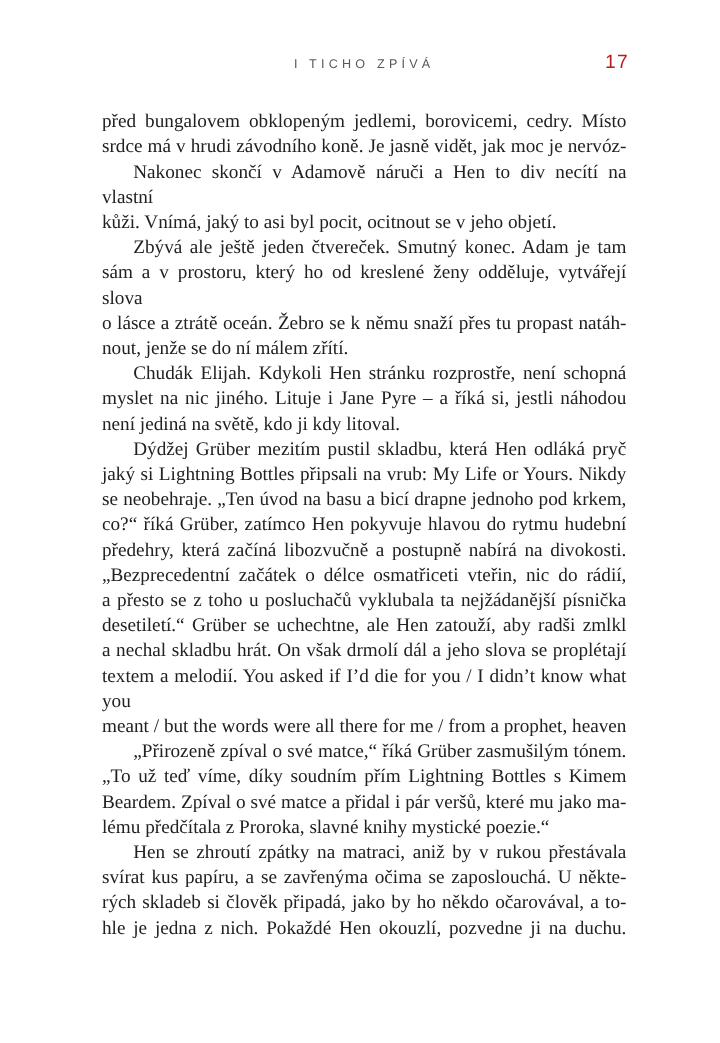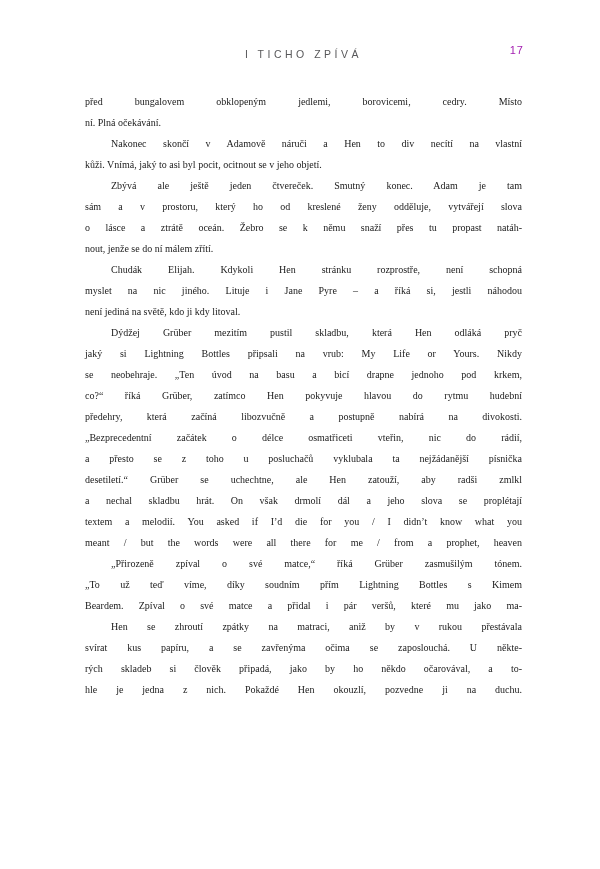--- a/index.html
+++ b/index.html
@@ -27,29 +27,29 @@
     font-size: 10.5px;
     letter-spacing: 3.5px;
     color: #58585a;
     text-transform: uppercase;
   }
   .page-number {
     position: absolute;
     right: -2px;
     top: 0;
     font-family: "Liberation Sans", "DejaVu Sans", sans-serif;
-    font-size: 11px;
+    font-size: 16px;
     letter-spacing: 1px;
-    color: #a21caf;
+    color: #b91c1c;
   }
   .body-text {
     margin: 33px 0 0 85px;
     width: 437px;
     color: #212121;
-    font-size: 10px;
+    font-size: 16px;
   }
   .paragraph { margin: 0; padding: 0; }
   .line {
     line-height: 21px;
     text-align: justify;
     text-align-last: justify;
     text-justify: inter-word;
     white-space: normal;
   }
   .line.last { text-align-last: left; }
@@ -60,21 +60,21 @@
 <body>
 
 <div class="page">
   <div class="running-header">
     <span class="header-title">I TICHO ZPÍVÁ</span>
     <span class="page-number">17</span>
   </div>
   <div class="body-text">
       <div class="paragraph">
         <div class="line"><span>před bungalovem obklopeným jedlemi, borovicemi, cedry. Místo</span></div>
-        <div class="line last"><span>ní. Plná očekávání.</span></div>
+        <div class="line"><span>srdce má v hrudi závodního koně. Je jasně vidět, jak moc je nervóz-</span></div>
       </div>
       <div class="paragraph">
         <div class="line indent"><span>Nakonec skončí v Adamově náruči a Hen to div necítí na vlastní</span></div>
         <div class="line last"><span>kůži. Vnímá, jaký to asi byl pocit, ocitnout se v jeho objetí.</span></div>
       </div>
       <div class="paragraph">
         <div class="line indent"><span>Zbývá ale ještě jeden čtvereček. Smutný konec. Adam je tam</span></div>
         <div class="line"><span>sám a v prostoru, který ho od kreslené ženy odděluje, vytvářejí slova</span></div>
         <div class="line"><span>o lásce a ztrátě oceán. Žebro se k němu snaží přes tu propast natáh-</span></div>
         <div class="line last"><span>nout, jenže se do ní málem zřítí.</span></div>
@@ -94,20 +94,21 @@
         <div class="line"><span>a přesto se z toho u posluchačů vyklubala ta nejžádanější písnička</span></div>
         <div class="line"><span>desetiletí.“ Grüber se uchechtne, ale Hen zatouží, aby radši zmlkl</span></div>
         <div class="line"><span>a nechal skladbu hrát. On však drmolí dál a jeho slova se proplétají</span></div>
         <div class="line"><span>textem a melodií. </span><span class="italic">You asked if I’d die for you / I didn’t know what you</span></div>
         <div class="line"><span class="italic">meant / but the words were all there for me / from a prophet, heaven</span></div>
       </div>
       <div class="paragraph">
         <div class="line indent"><span>„Přirozeně zpíval o své matce,“ říká Grüber zasmušilým tónem.</span></div>
         <div class="line"><span>„To už teď víme, díky soudním přím Lightning Bottles s Kimem</span></div>
         <div class="line"><span>Beardem. Zpíval o své matce a přidal i pár veršů, které mu jako ma-</span></div>
+        <div class="line last"><span>lému předčítala z </span><span class="italic">Proroka</span><span>, slavné knihy mystické poezie.“</span></div>
       </div>
       <div class="paragraph">
         <div class="line indent"><span>Hen se zhroutí zpátky na matraci, aniž by v rukou přestávala</span></div>
         <div class="line"><span>svírat kus papíru, a se zavřenýma očima se zaposlouchá. U někte-</span></div>
         <div class="line"><span>rých skladeb si člověk připadá, jako by ho někdo očarovával, a to-</span></div>
         <div class="line"><span>hle je jedna z nich. Pokaždé Hen okouzlí, pozvedne ji na duchu.</span></div>
       </div>
     </div>
 </div>
 

